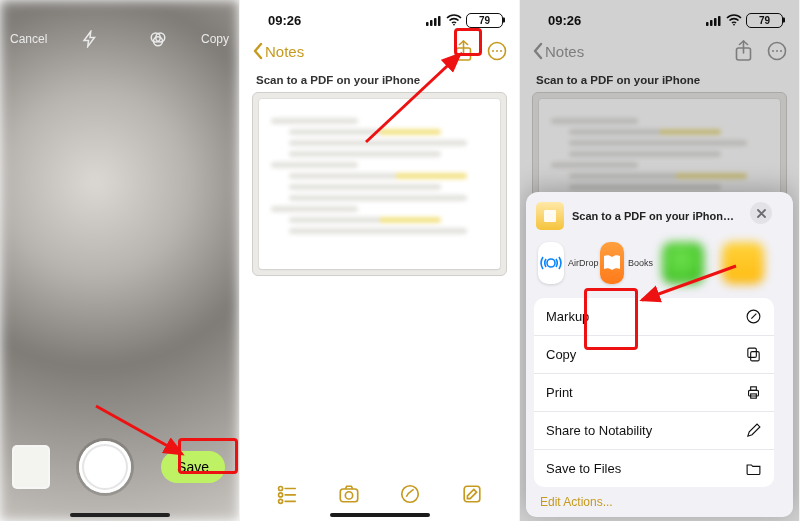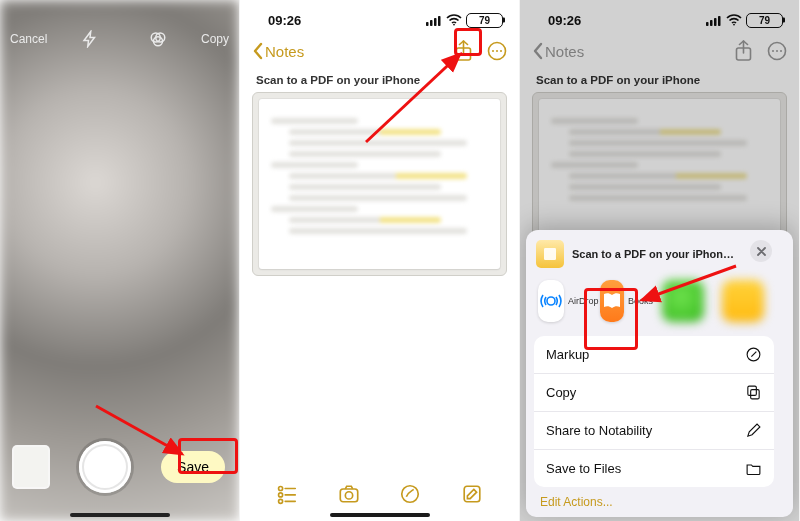--- a/index.html
+++ b/index.html
@@ -51,21 +51,21 @@
     background: #f3f3f0;
     border-radius: 3px;
     box-shadow: 0 0 0 2px rgba(255,255,255,0.9);
   }
   .shutter {
     width: 52px; height: 52px; border-radius: 50%;
     background: #fff;
     box-shadow: 0 0 0 3px rgba(0,0,0,0.15), inset 0 0 0 3px #fff, inset 0 0 0 5px rgba(0,0,0,0.1);
   }
   .save-btn {
-    background: #fef9c3; color: #000;
+    background: #bef264; color: #000;
     border-radius: 16px;
     padding: 8px 16px;
     font-size: 14px;
     border: none;
     font-weight: 500;
   }
   .home-ind {
     position: absolute; bottom: 4px; left: 50%; transform: translateX(-50%);
     width: 100px; height: 4px; border-radius: 3px; background: #1b1b1b; z-index: 3;
   }
@@ -492,20 +492,28 @@
           </svg>
       </div>
       <div class="action-item">
         <span>Copy</span>
         <svg class="action-ico" viewBox="0 0 24 24" fill="none" stroke="currentColor" stroke-width="1.6">
             <rect x="8" y="8" width="12" height="13" rx="2"></rect>
             <rect x="4" y="3" width="12" height="13" rx="2"></rect>
           </svg>
       </div>
       <div class="action-item">
+        <span>Print</span>
+        <svg class="action-ico" viewBox="0 0 24 24" fill="none" stroke="currentColor" stroke-width="1.6">
+            <rect x="5" y="9" width="14" height="8" rx="1.5"></rect>
+            <rect x="8" y="4" width="8" height="5"></rect>
+            <rect x="8" y="14" width="8" height="6"></rect>
+          </svg>
+      </div>
+      <div class="action-item">
         <span>Share to Notability</span>
         <svg class="action-ico" viewBox="0 0 24 24" fill="none" stroke="currentColor" stroke-width="1.6">
             <path d="m4 20 2-6L17 3l4 4L10 18l-6 2Z"></path>
           </svg>
       </div>
       <div class="action-item">
         <span>Save to Files</span>
         <svg class="action-ico" viewBox="0 0 24 24" fill="none" stroke="currentColor" stroke-width="1.6">
             <path d="M3 7h6l2 2h10v10a1.5 1.5 0 0 1-1.5 1.5h-15A1.5 1.5 0 0 1 3 19V7Z"></path>
           </svg>

